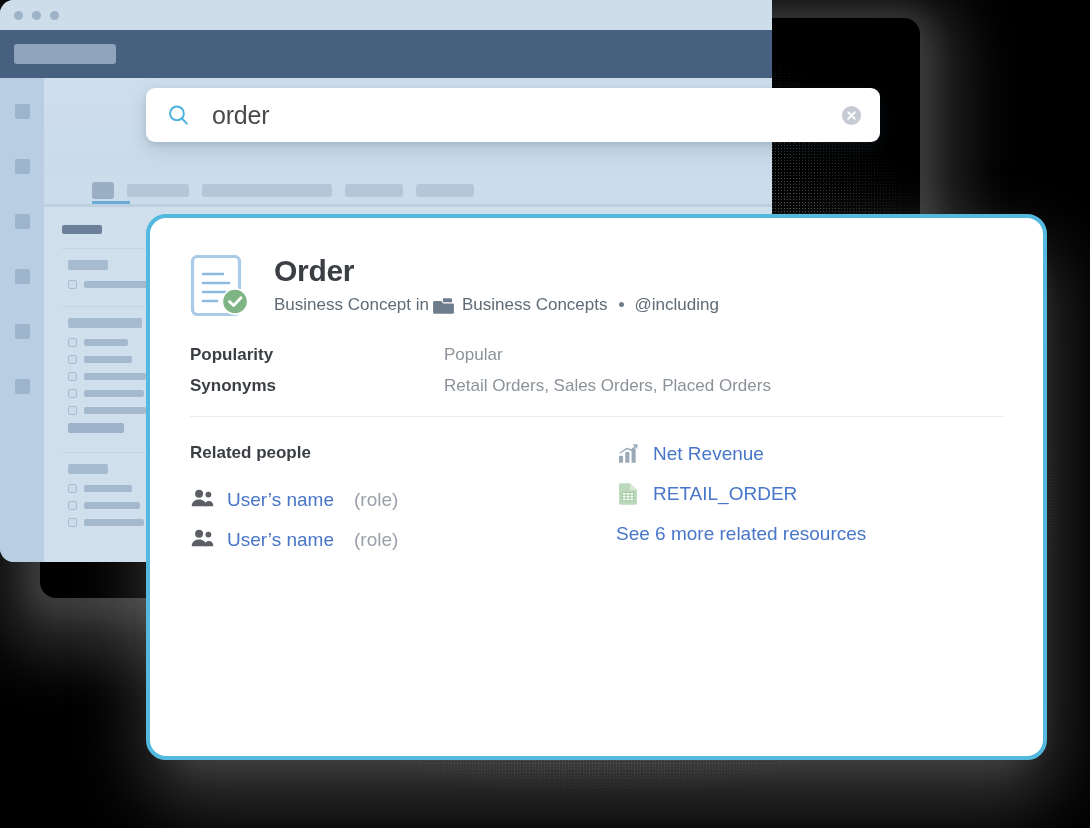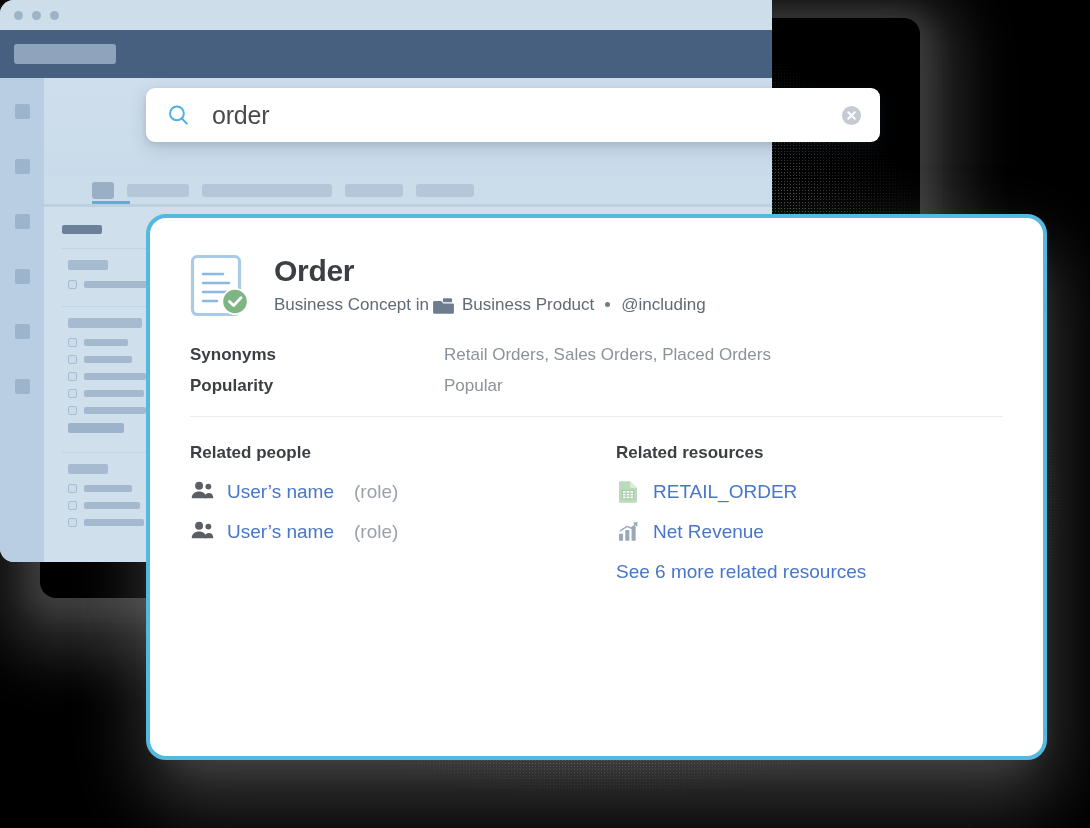--- a/index.html
+++ b/index.html
@@ -239,21 +239,21 @@
     padding: 26px 40px 0 40px;
     display: flex;
   }
   .col-people { width: 426px; flex: none; }
   .col-resources { flex: 1; }
 
   .col-title {
     font-size: 17px;
     font-weight: 700;
     color: #3b3f44;
-    margin-bottom: 18px;
+    margin-bottom: 26px;
   }
 
   .rel-row {
     display: flex;
     gap: 13px;
     margin-bottom: 18px;
   }
   .rel-ico { flex: none; display: flex; width: 24px; justify-content: center; }
   .rel-link {
     font-size: 19px;
@@ -427,36 +427,36 @@
           <div id="card-subtitle">
             <span>Business Concept in</span>
             <span class="folder-ico">
               <svg width="21" height="18" viewBox="0 0 22 19" fill="none">
                 <path d="M10.5 1.2 H18.6 a1.4 1.4 0 0 1 1.4 1.4 V5.6 H10.5 Z" fill="#6e7d8d"></path>
                 <path d="M1.4 4.2 H8.6 l2.2 2.6 H20.6 a1.4 1.4 0 0 1 1.4 1.4 V16.4
                          a1.4 1.4 0 0 1 -1.4 1.4 H1.4 A1.4 1.4 0 0 1 0 16.4 V5.6
                          A1.4 1.4 0 0 1 1.4 4.2 Z" fill="#6e7d8d"></path>
               </svg>
             </span>
-            <span>Business Product</span>
+            <span>Business Concepts</span>
             <span class="bullet-dot"></span>
             <span>@including</span>
           </div>
         </div>
       </div>
 
 
       <div id="meta">
         <div class="meta-row">
+          <span class="meta-key">Popularity</span>
+          <span class="meta-val">Popular</span>
+        </div>
+        <div class="meta-row">
           <span class="meta-key">Synonyms</span>
           <span class="meta-val">Retail Orders, Sales Orders, Placed Orders</span>
-        </div>
-        <div class="meta-row">
-          <span class="meta-key">Popularity</span>
-          <span class="meta-val">Popular</span>
         </div>
       </div>
 
       <div id="divider"></div>
     </div>
 
     <div id="card-bottom">
 
       <div class="col-people">
         <div class="col-title">Related people</div>
@@ -482,53 +482,52 @@
               <circle cx="18.2" cy="5.9" r="3.1"></circle>
               <path d="M14.2 18.2 c0-3.5 1.9-5.5 4.6-5.5 s4.6 2 4.6 5.5 Z"></path>
             </svg>
           </span>
           <span class="rel-link">User’s name</span>
           <span class="rel-role">(role)</span>
         </div>
       </div>
 
       <div class="col-resources">
-        <div class="col-title">Related resources</div>
+
+        <div class="rel-row">
+          <span class="rel-ico">
+            <svg width="21" height="21" viewBox="0 0 22 22" fill="#9aa9b8">
+              <rect x="1" y="13.4" width="4.3" height="7.4" rx="0.7"></rect>
+              <rect x="7.6" y="9.4" width="4.3" height="11.4" rx="0.7"></rect>
+              <rect x="14.2" y="5.4" width="4.3" height="15.4" rx="0.7"></rect>
+              <path d="M2.4 10.2 L9.5 5.6 L14.2 7.6 L19.4 2.4" stroke="#9aa9b8" stroke-width="1.5" fill="none" stroke-linecap="round" stroke-linejoin="round"></path>
+              <path d="M15.5 1.6 L20.4 1.4 L20.2 6.2 Z"></path>
+            </svg>
+          </span>
+          <span class="rel-link">Net Revenue</span>
+        </div>
 
         <div class="rel-row">
           <span class="rel-ico">
             <svg width="20" height="22" viewBox="0 0 20 22">
               <path d="M1 1.6 a1.3 1.3 0 0 1 1.3-1.3 H12 L19 7 v13.4 a1.3 1.3 0 0 1 -1.3 1.3
                        H2.3 A1.3 1.3 0 0 1 1 20.4 Z" fill="#bcd9bc"></path>
               <path d="M12 0.3 L19 7 H13.3 A1.3 1.3 0 0 1 12 5.7 Z" fill="#d9ead9"></path>
               <rect x="4.4" y="9.4" width="11.2" height="8.4" fill="#ffffff"></rect>
               <g stroke="#9ec79e" stroke-width="0.95">
                 <line x1="4.4" y1="12.2" x2="15.6" y2="12.2"></line>
                 <line x1="4.4" y1="15" x2="15.6" y2="15"></line>
                 <line x1="8.1" y1="9.4" x2="8.1" y2="17.8"></line>
                 <line x1="11.9" y1="9.4" x2="11.9" y2="17.8"></line>
                 <rect x="4.4" y="9.4" width="11.2" height="8.4" fill="none"></rect>
               </g>
             </svg>
           </span>
           <span class="rel-link">RETAIL_ORDER</span>
         </div>
 
-        <div class="rel-row">
-          <span class="rel-ico">
-            <svg width="21" height="21" viewBox="0 0 22 22" fill="#9aa9b8">
-              <rect x="1" y="13.4" width="4.3" height="7.4" rx="0.7"></rect>
-              <rect x="7.6" y="9.4" width="4.3" height="11.4" rx="0.7"></rect>
-              <rect x="14.2" y="5.4" width="4.3" height="15.4" rx="0.7"></rect>
-              <path d="M2.4 10.2 L9.5 5.6 L14.2 7.6 L19.4 2.4" stroke="#9aa9b8" stroke-width="1.5" fill="none" stroke-linecap="round" stroke-linejoin="round"></path>
-              <path d="M15.5 1.6 L20.4 1.4 L20.2 6.2 Z"></path>
-            </svg>
-          </span>
-          <span class="rel-link">Net Revenue</span>
-        </div>
-
 
         <div id="see-more">See 6 more related resources</div>
       </div>
     </div>
   </div>
 
 </div>
 
 </body></html>

